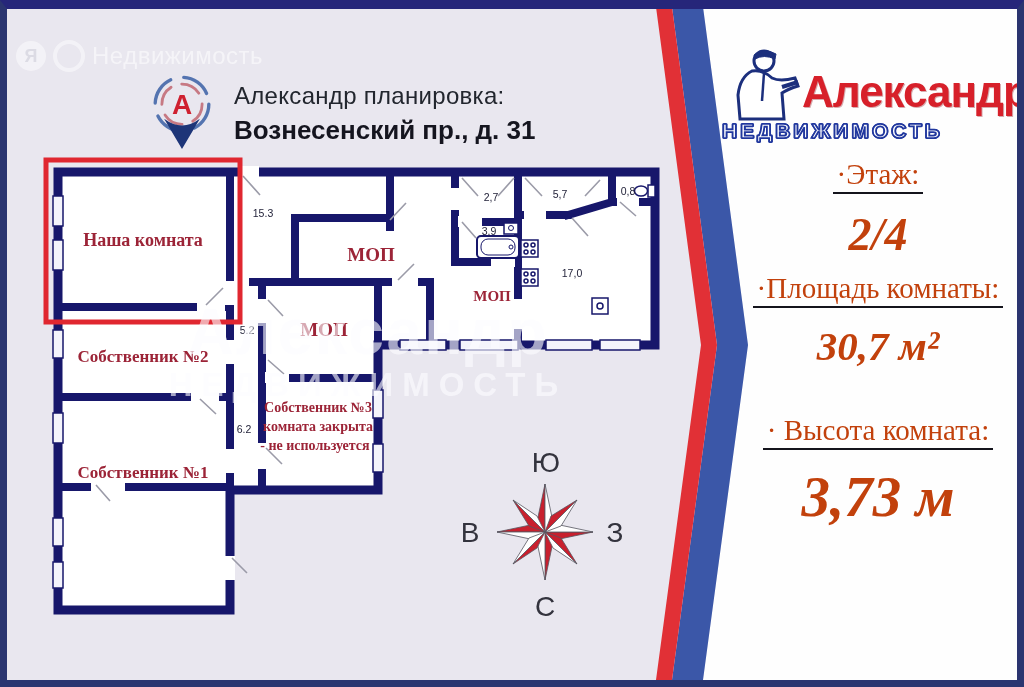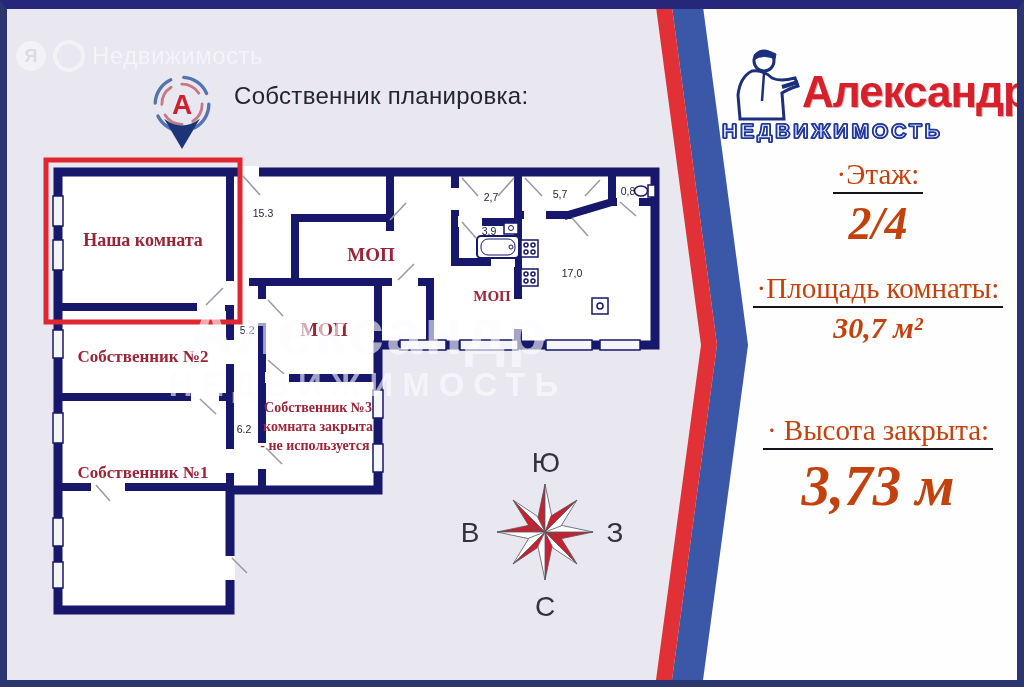--- a/index.html
+++ b/index.html
@@ -32,24 +32,24 @@
   
   .logo{position:absolute;left:716px;top:45px;width:300px;height:105px;z-index:5;}
   .logo .name{position:absolute;left:86px;top:22px;font-size:44px;font-weight:bold;color:#d7202a;
               letter-spacing:-1px;text-shadow:1px 1px 0 rgba(140,20,30,.35);}
   .logo .sub{position:absolute;left:6px;top:74px;font-size:21px;font-weight:bold;letter-spacing:3px;
              color:#fff;-webkit-text-stroke:1.6px #20379e;
              text-shadow:0 0 1px #20379e,1px 0 0 #20379e,-1px 0 0 #20379e,0 1px 0 #20379e,0 -1px 0 #20379e;}
   .info{position:absolute;left:742px;width:272px;text-align:center;z-index:5;
         font-family:"Liberation Serif",serif;color:#c2410c;}
   .info .lbl{font-size:29px;border-bottom:2px solid #14141c;display:inline-block;padding:0 4px 1px;}
-  .info .val{font-size:46px;font-weight:bold;font-style:italic;margin-top:3px;}
+  .info .val{font-size:46px;font-weight:bold;font-style:italic;margin-top:14px;}
   .i-floor{top:158px;}
   .i-area{top:272px;}
-  .i-area .val{font-size:30px;font-style:italic;}
+  .i-area .val{font-size:41px;font-style:italic;}
   .i-height{top:414px;}
   .i-height .val{font-size:57px;}
 
   
   .roomlbl{font-family:"Liberation Serif",serif;font-weight:bold;fill:#9c2437;}
   .num{font-family:"Liberation Sans",sans-serif;fill:#23233a;}
   .cmp{font-family:"Liberation Sans",sans-serif;fill:#33333d;}
 </style>
 </head>
 <body>
@@ -218,21 +218,22 @@
 
   <div class="header">
     <svg width="68" height="76" viewBox="0 0 60 68">
       <circle cx="30" cy="27" r="24" fill="none" stroke="#3a5fa4" stroke-width="3" stroke-dasharray="26 12" stroke-linecap="round" opacity="0.85"></circle>
       <circle cx="30" cy="27" r="18" fill="none" stroke="#b84a55" stroke-width="2.5" stroke-dasharray="18 10" stroke-linecap="round" opacity="0.7"></circle>
       <path d="M14,40 L30,67 L46,40 Q30,52 14,40 Z" fill="#1d3578"></path>
       <circle cx="30" cy="27" r="13" fill="#e9e7ef"></circle>
       <text x="30" y="36" text-anchor="middle" font-size="25" font-weight="bold" fill="#cf2030" font-family="Liberation Sans, sans-serif">А</text>
     </svg>
     <div class="title">
-      <div class="l1">Собственник планировка:</div>
+      <div class="l1">Александр планировка:</div>
+      <div class="l2">Вознесенский пр., д. 31</div>
     </div>
   </div>
 
   <div class="wm-center">
     <div class="c1">Александр</div>
     <div class="c2">НЕДВИЖИМОСТЬ</div>
   </div>
 
   <div class="logo">
     <svg width="86" height="100" viewBox="0 0 86 100" style="position:absolute;left:2px;top:0;">
@@ -250,18 +251,18 @@
 
   <div class="info i-floor">
     <span class="lbl">·Этаж:</span>
     <div class="val">2/4</div>
   </div>
   <div class="info i-area">
     <span class="lbl">·Площадь комнаты:</span>
     <div class="val">30,7 м²</div>
   </div>
   <div class="info i-height">
-    <span class="lbl">· Высота закрыта:</span>
+    <span class="lbl">· Высота комната:</span>
     <div class="val">3,73 м</div>
   </div>
 
   <div class="frame"></div>
 </div>
 
 </body></html>

